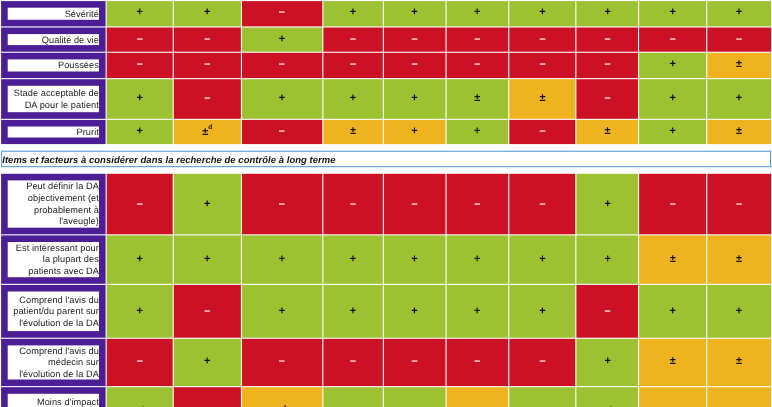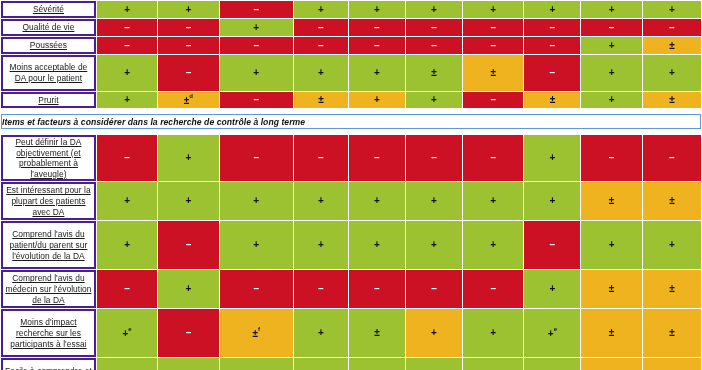--- a/index.html
+++ b/index.html
@@ -23,29 +23,28 @@
   }
   table.matrix td, table.matrix th{
     padding:0;margin:0;
     vertical-align:middle;
     box-sizing:border-box;
   }
   
   td.lbl{
     width:88px;
     background:#ffffff;
-    border:2px solid #4c1d95;
+    border:6px solid #4c1d95;
     color:#1a1a1a;
     font-size:8.4px;
     line-height:10.6px;
     padding:2px 3px 2px 4px;
-    text-align:center;
+    text-align:right;
     vertical-align:middle;
     letter-spacing:0.05px;
-    text-decoration:underline;
   }
   
   td.banner{
     background:#ffffff;
     border:1px solid #5B9BD5;
     color:#111111;
     font-size:8.6px;
     font-weight:bold;
     padding:3px 4px 3px 5px;
     text-align:left;
@@ -136,21 +135,21 @@
           <td class="cell r"><span class="mk">–</span></td>
           <td class="cell r"><span class="mk">–</span></td>
           <td class="cell r"><span class="mk">–</span></td>
           <td class="cell r"><span class="mk">–</span></td>
           <td class="cell r"><span class="mk">–</span></td>
           <td class="cell r"><span class="mk">–</span></td>
           <td class="cell g"><span class="mk">+</span></td>
           <td class="cell y"><span class="mk">±</span></td>
         </tr>
         <tr style="height: 36px;">
-          <td class="lbl">Moins acceptable de DA pour le patient</td>
+          <td class="lbl">Stade acceptable de DA pour le patient</td>
           <td class="cell g"><span class="mk">+</span></td>
           <td class="cell r"><span class="mk">–</span></td>
           <td class="cell g"><span class="mk">+</span></td>
           <td class="cell g"><span class="mk">+</span></td>
           <td class="cell g"><span class="mk">+</span></td>
           <td class="cell g"><span class="mk">±</span></td>
           <td class="cell y"><span class="mk">±</span></td>
           <td class="cell r"><span class="mk">–</span></td>
           <td class="cell g"><span class="mk">+</span></td>
           <td class="cell g"><span class="mk">+</span></td>

